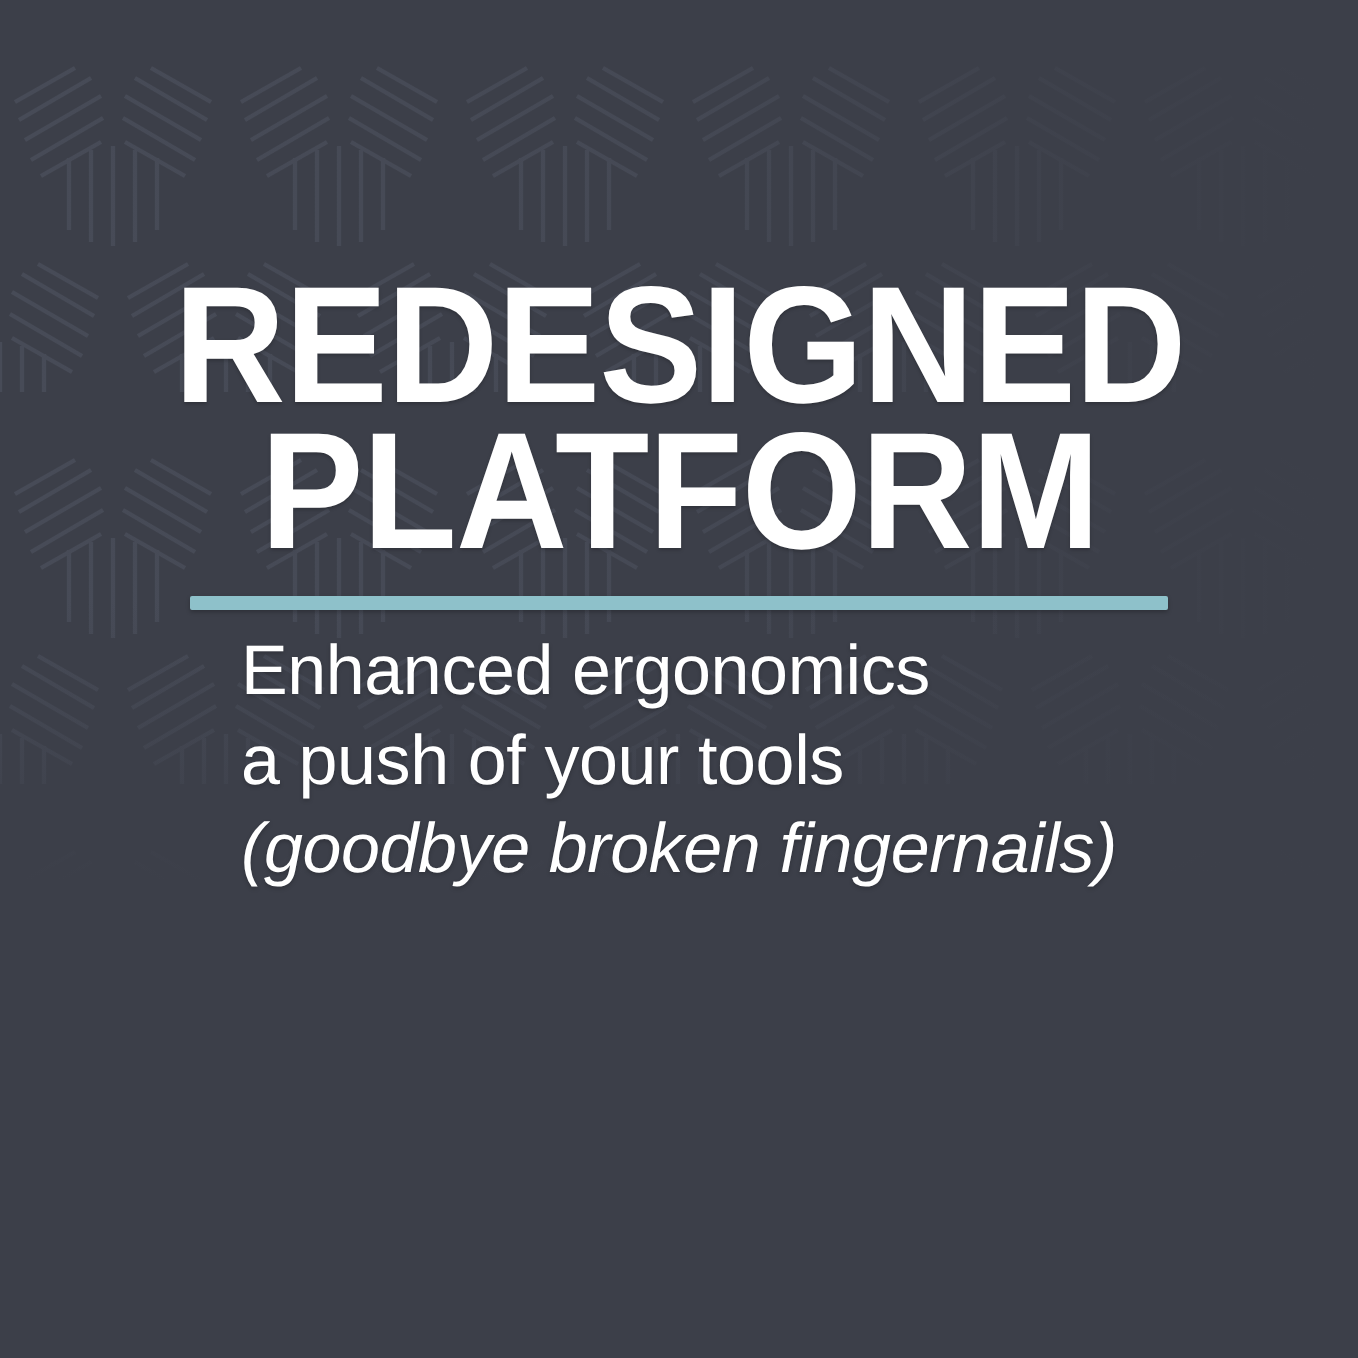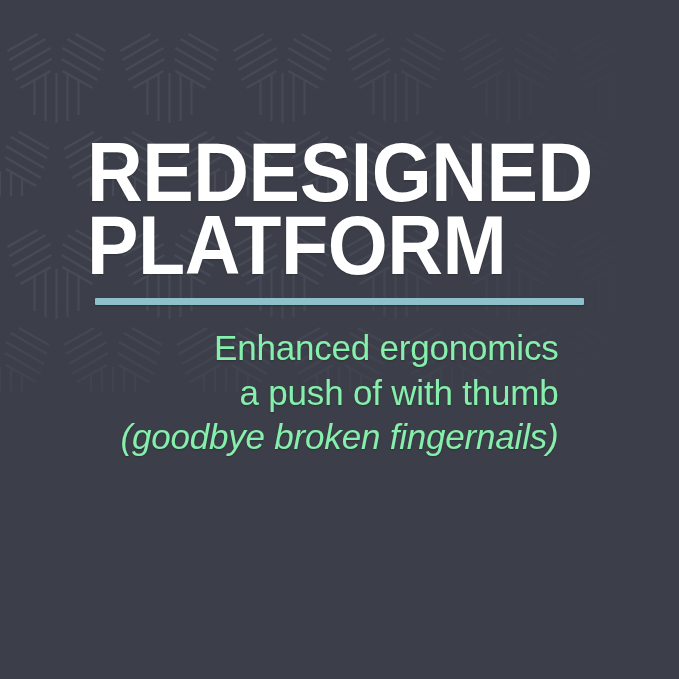--- a/index.html
+++ b/index.html
@@ -56,20 +56,21 @@
     inset: 0;
     display: flex;
     flex-direction: column;
     align-items: center;
     justify-content: flex-start;
     padding-top: 136px;
     box-sizing: border-box;
   }
 
   #headline {
+    text-align: center;
     color: #ffffff;
     line-height: 0.90;
     letter-spacing: -0.5px;
     margin: 0;
     text-shadow: 0 1px 2px rgba(0,0,0,0.22);
   }
 
   #headline .hl-line {
     display: block;
     font-weight: 700;
@@ -94,23 +95,23 @@
     width: 489px;
     height: 7px;
     margin-top: 15px;
     border-radius: 1px;
     background: #8ec1ca;
     box-shadow: 0 1px 2px rgba(0,0,0,0.25);
   }
 
   #subtitle {
     margin: 0;
-    padding-top: 21px;
-    text-align: right;
-    color: #86efac;
+    padding-top: 9px;
+    text-align: left;
+    color: #ffffff;
     font-size: 35px;
     font-weight: 400;
     line-height: 1.265;
     letter-spacing: -0.2px;
     text-shadow: 0 1px 2px rgba(0,0,0,0.22);
   }
 
   #subtitle .sub-line {
     display: block;
     white-space: nowrap;
@@ -205,18 +206,18 @@
 
     <h1 id="headline">
       <span class="hl-line hl-line-1">REDESIGNED</span>
       <span class="hl-line hl-line-2">PLATFORM</span>
     </h1>
 
     <div id="divider"></div>
 
     <p id="subtitle">
       <span class="sub-line">Enhanced ergonomics</span>
-      <span class="sub-line">a push of with thumb</span>
+      <span class="sub-line">a push of your tools</span>
       <span class="sub-line sub-line-italic">(goodbye broken fingernails)</span>
     </p>
 
   </div>
 </div>
 
 </body></html>

